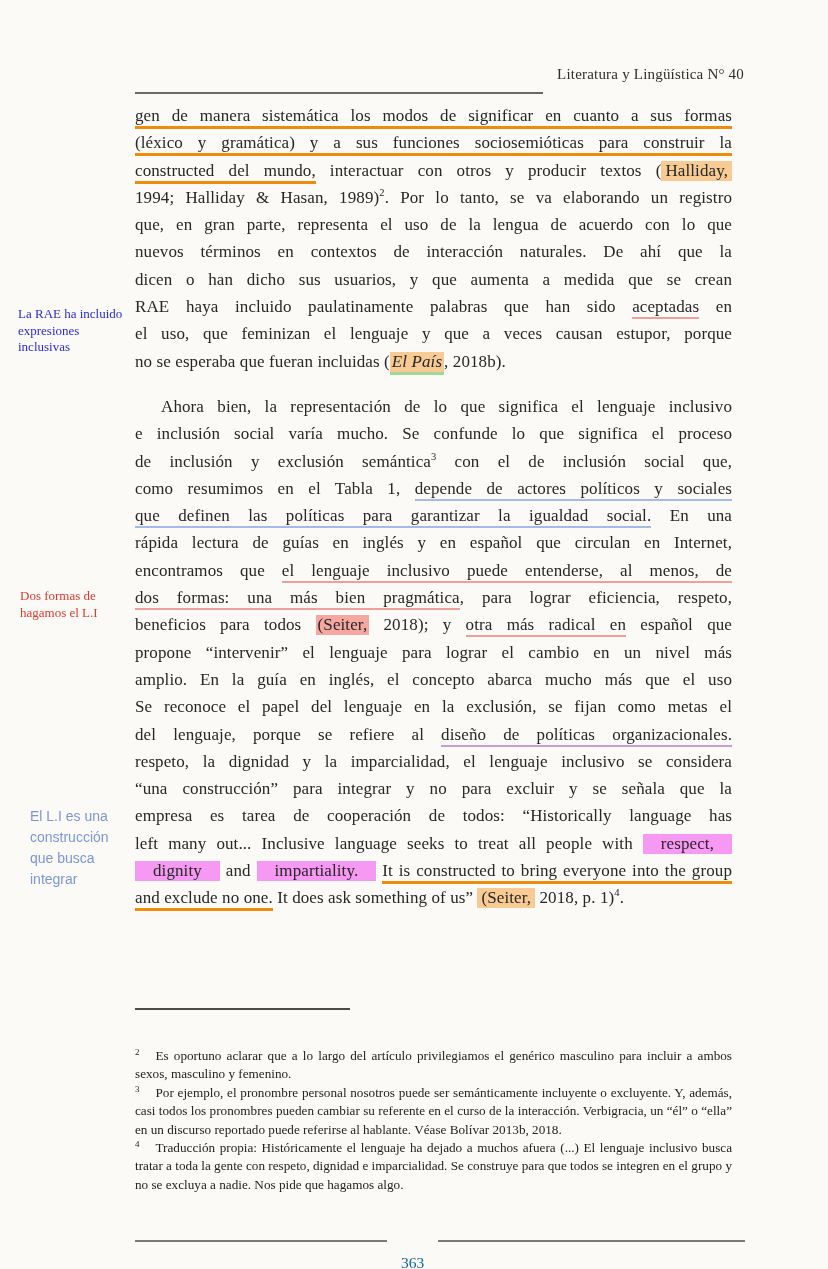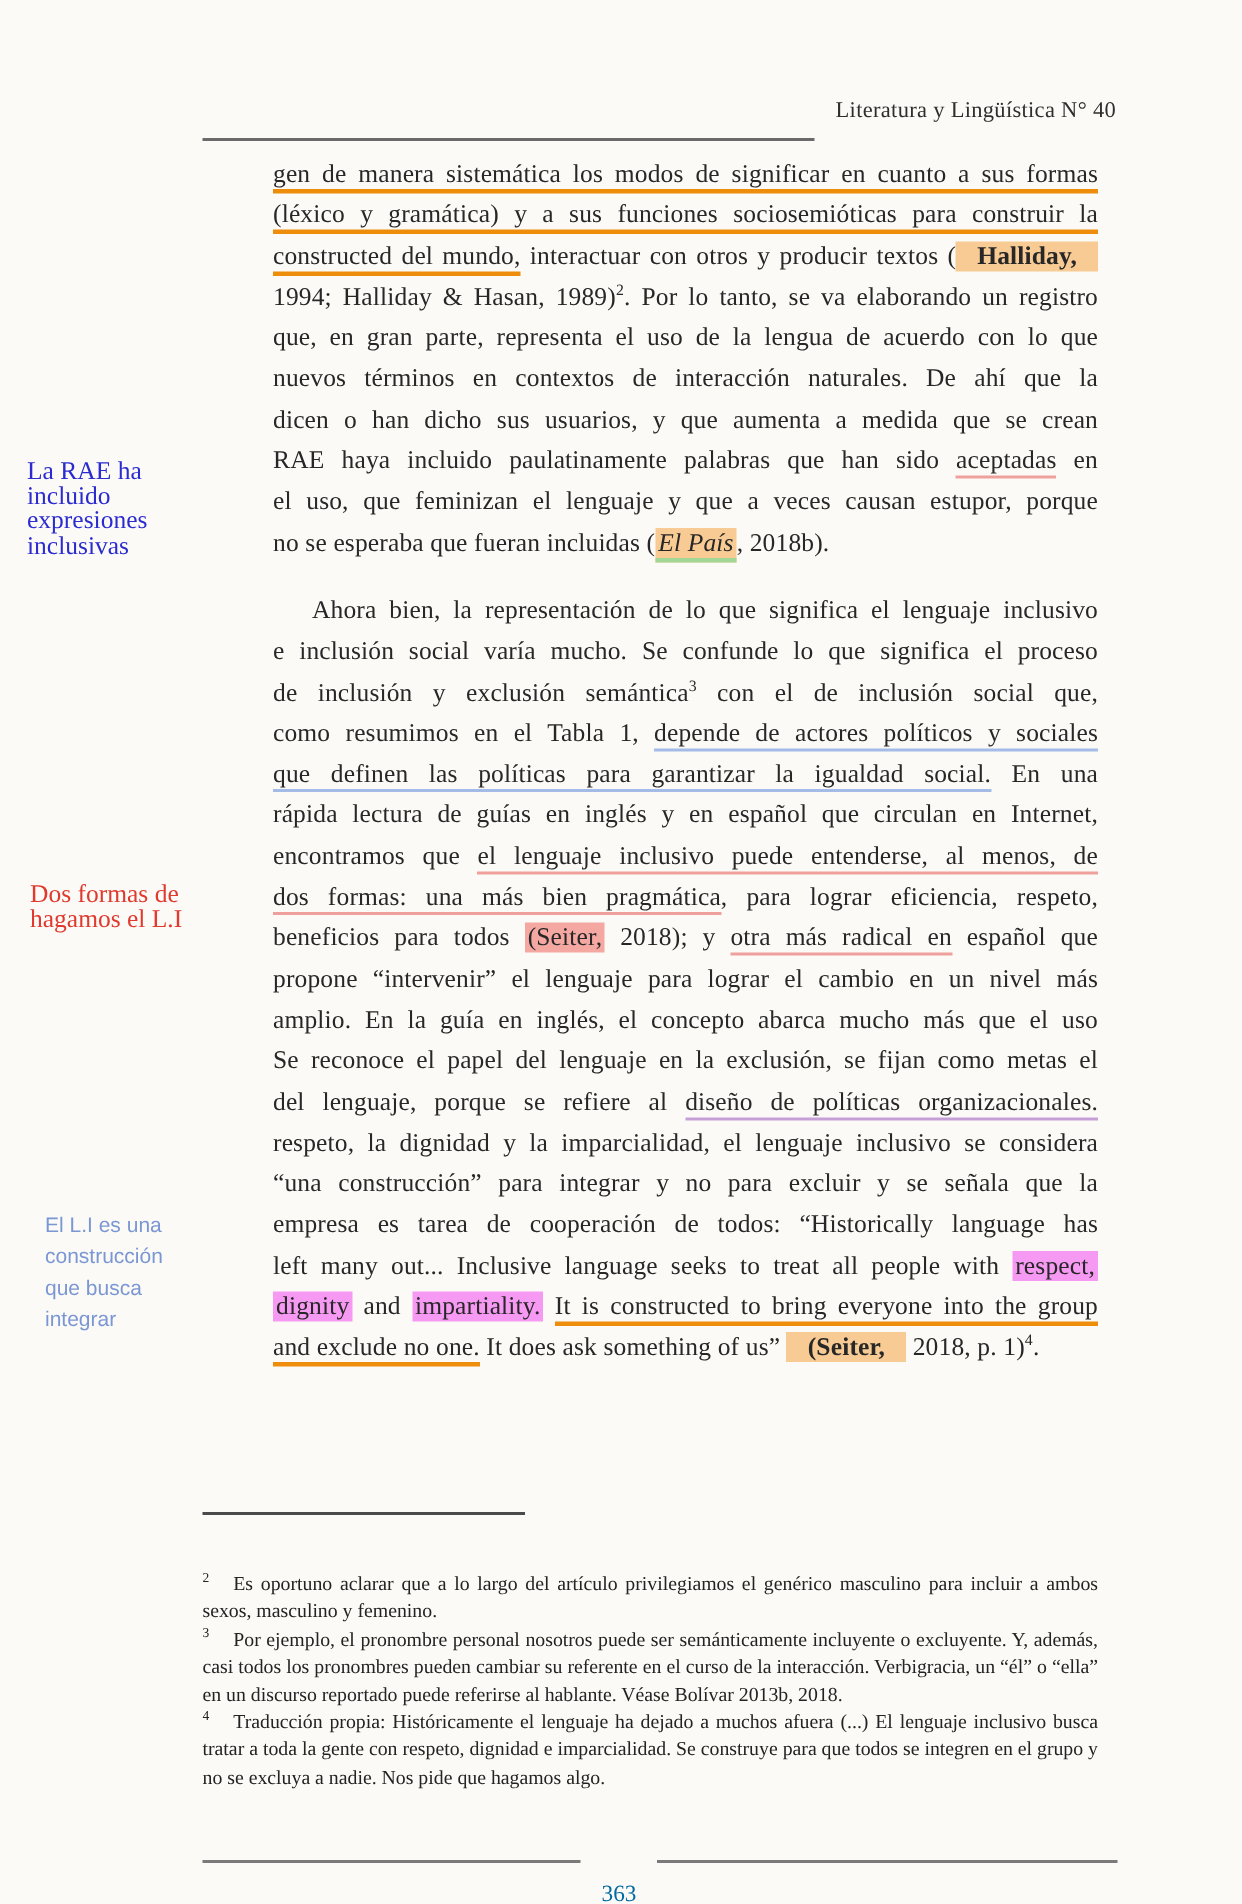--- a/index.html
+++ b/index.html
@@ -17,53 +17,52 @@
   #journal-header {
     position: absolute; top: 66px; right: 84px;
     font-size: 15px; color: #2e2e2e; letter-spacing: 0.2px;
   }
   #header-rule {
     position: absolute; top: 92px; left: 135px;
     width: 408px; height: 1.5px; background: #6a6a6a;
   }
 
   
-  .margin-note { position: absolute; font-size: 17px; line-height: 16.5px; }
+  .margin-note { position: absolute; font-size: 13px; line-height: 16.5px; }
   #margin-note-1 { left: 18px; top: 306px; width: 116px; }
   #margin-note-2 { left: 20px; top: 588px; width: 102px; }
   #margin-note-3 {
     left: 30px; top: 806px; width: 98px;
     font-family: "Liberation Sans", sans-serif;
     font-size: 14px; line-height: 21px;
   }
 
   
   #body-text {
     position: absolute; left: 135px; top: 106px; width: 597px;
     font-size: 17px; letter-spacing: 0.1px;
   }
   .paragraph + .paragraph { margin-top: 18px; }
   .line {
     height: 27.3px; overflow: hidden;
     text-align: justify; text-align-last: justify;
     white-space: normal;
-    margin-left: 47px;
   }
   .line.last { text-align-last: left; }
   .line.indent { text-indent: 26px; }
   sup { font-size: 0.62em; vertical-align: super; line-height: 0; }
 
   
   .seg-u-orange  { border-bottom: 3.5px solid var(--c-u-orange); padding-bottom: 1px; }
-  .seg-hl-orange { background: var(--c-hl-orange); padding: 1px 14px; font-weight: bold; }
+  .seg-hl-orange { background: var(--c-hl-orange); padding: 1px 4px; }
   .seg-u-pink    { border-bottom: 2.5px solid var(--c-u-pink); padding-bottom: 1px; }
   .seg-hl-pink   { background: var(--c-hl-pink); padding: 1px 2px; }
   .seg-u-blue    { border-bottom: 2.5px solid var(--c-u-blue); padding-bottom: 1px; }
   .seg-u-purple  { border-bottom: 2.5px solid var(--c-u-purple); padding-bottom: 1px; }
-  .seg-hl-magenta{ background: var(--c-hl-magenta); padding: 1px 2px; }
+  .seg-hl-magenta{ background: var(--c-hl-magenta); padding: 1px 18px; }
   .seg-elpais    { font-style: italic; background: var(--c-hl-orange);
                    border-bottom: 3.5px solid var(--c-u-green); padding: 1px 2px; }
 
   
   #footnote-separator {
     position: absolute; left: 135px; top: 1008px;
     width: 215px; height: 1.5px; background: #4a4a4a;
   }
   #footnotes {
     position: absolute; left: 135px; top: 1016px; width: 597px; margin-top: 31px;

